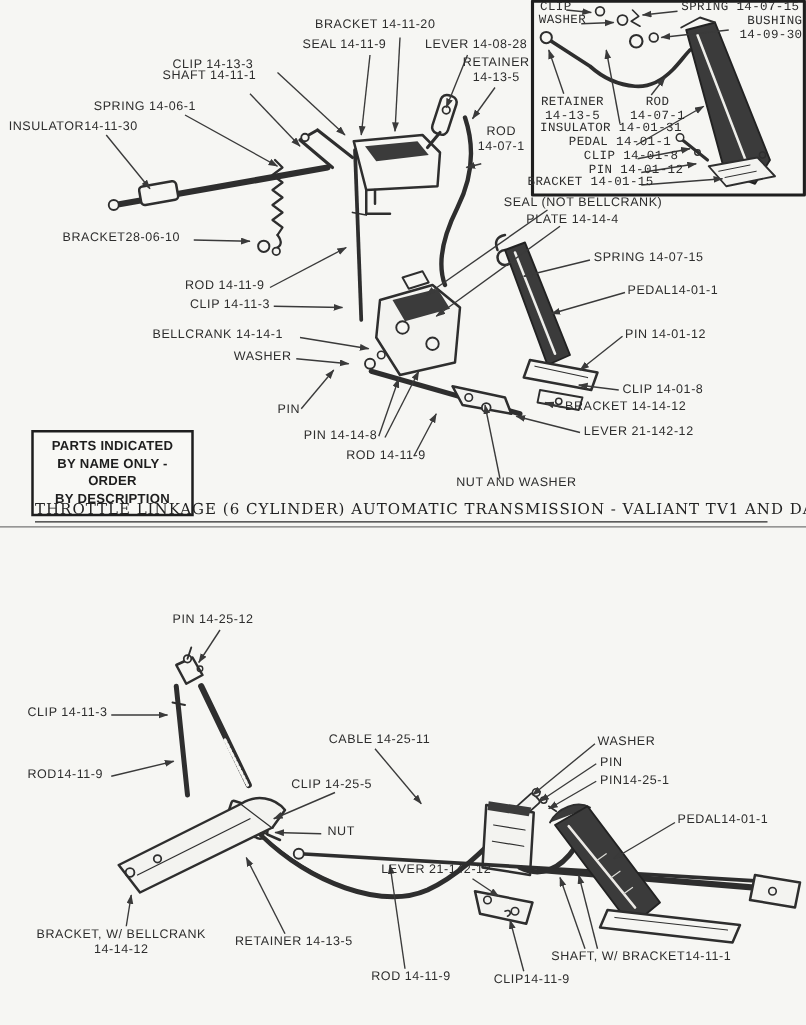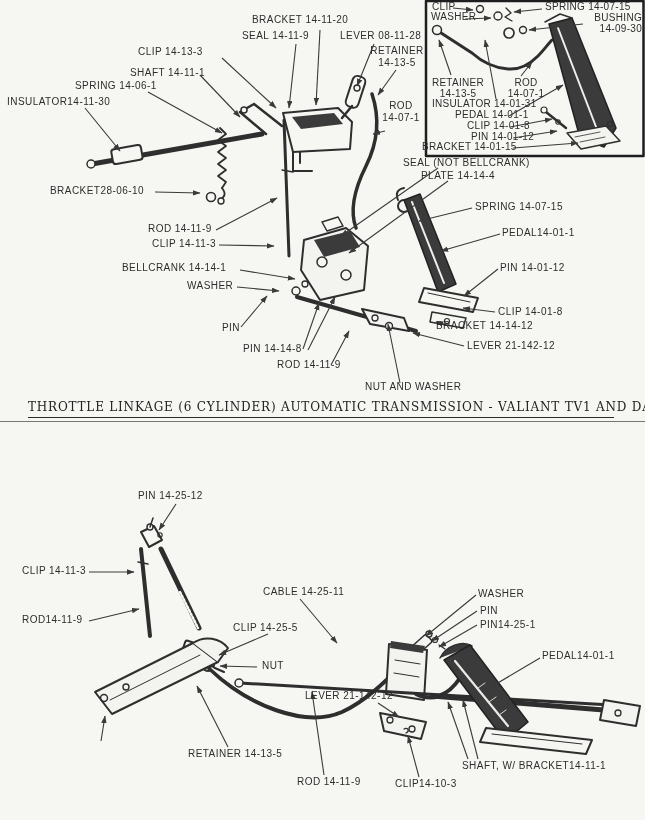--- a/index.html
+++ b/index.html
@@ -1,20 +1,20 @@
 <!DOCTYPE html>
 <html><head>
 <meta charset="utf-8">
 <style>
   html,body{margin:0;padding:0;background:#e9e9e6;}
   #page{position:relative;width:645px;height:820px;background:#f6f6f3;overflow:hidden;
         font-family:"Liberation Sans",sans-serif;}
   .lbl{position:absolute;font-size:10px;line-height:12px;letter-spacing:.45px;
        color:#2d2d2d;white-space:nowrap;}
-  .lbl.small{font-size:10px;line-height:10.5px;letter-spacing:.3px;}
+  .lbl.small{font-size:10px;line-height:10.5px;letter-spacing:.3px;font-family:Liberation Mono, monospace;}
   .lbl.center{text-align:center;white-space:normal;}
   .lbl.right{text-align:right;}
   #note-box{position:absolute;left:25px;top:344px;width:122px;border:2px solid #1e1e1e;
             background:#f8f8f5;text-align:center;padding:4px 2px 5px 2px;
             font-weight:bold;font-size:10.5px;line-height:14px;letter-spacing:.2px;color:#1e1e1e;}
   #caption{position:absolute;left:28px;top:400px;width:586px;
            font-family:"DejaVu Serif","Liberation Serif",serif;font-size:12px;line-height:15px;
            letter-spacing:.8px;color:#222;border-bottom:1.5px solid #2a2a2a;padding-bottom:2px;
            white-space:nowrap;}
   #caption-rule{position:absolute;left:0;top:421px;width:645px;border-top:1px solid #777;}
@@ -219,69 +219,75 @@
     <path d="M228,747 L197,686" marker-end="url(#ah)"></path>
     <path d="M324,775 L312,692" marker-end="url(#ah)"></path>
     <path d="M419,777 L408,736" marker-end="url(#ah)"></path>
     <path d="M468,759 L448,702" marker-end="url(#ah)"></path>
     <path d="M478,759 L463,700" marker-end="url(#ah)"></path>
   </g>
 </svg>
 
 <div class="lbl" style="left:252px;top:14px">BRACKET 14-11-20</div>
 <div class="lbl" style="left:242px;top:30px">SEAL 14-11-9</div>
-<div class="lbl" style="left:340px;top:30px">LEVER 08-11-28</div>
+<div class="lbl" style="left:340px;top:30px">LEVER 14-08-28</div>
 <div class="lbl center" style="left:366px;top:45px;width:62px"><span>RETAINER</span><br><span>14-13-5</span></div>
 <div class="lbl" style="left:138px;top:46px">CLIP 14-13-3</div>
-<div class="lbl" style="left:130px;top:67px">SHAFT 14-11-1</div>
+<div class="lbl" style="left:130px;top:55px">SHAFT 14-11-1</div>
 <div class="lbl" style="left:75px;top:80px">SPRING 14-06-1</div>
 <div class="lbl" style="left:7px;top:96px">INSULATOR14-11-30</div>
 <div class="lbl center" style="left:376px;top:100px;width:50px"><span>ROD</span><br><span>14-07-1</span></div>
 <div class="lbl" style="left:50px;top:185px">BRACKET28-06-10</div>
 <div class="lbl" style="left:148px;top:223px">ROD 14-11-9</div>
 <div class="lbl" style="left:152px;top:238px">CLIP 14-11-3</div>
 <div class="lbl" style="left:122px;top:262px">BELLCRANK 14-14-1</div>
 <div class="lbl" style="left:187px;top:280px">WASHER</div>
 <div class="lbl" style="left:222px;top:322px">PIN</div>
 <div class="lbl" style="left:243px;top:343px">PIN 14-14-8</div>
 <div class="lbl" style="left:277px;top:359px">ROD 14-11-9</div>
 <div class="lbl" style="left:365px;top:381px">NUT AND WASHER</div>
 <div class="lbl" style="left:403px;top:157px">SEAL (NOT BELLCRANK)</div>
 <div class="lbl" style="left:421px;top:170px">PLATE 14-14-4</div>
 <div class="lbl" style="left:475px;top:201px">SPRING 14-07-15</div>
 <div class="lbl" style="left:502px;top:227px">PEDAL14-01-1</div>
 <div class="lbl" style="left:500px;top:262px">PIN 14-01-12</div>
 <div class="lbl" style="left:498px;top:306px">CLIP 14-01-8</div>
-<div class="lbl" style="left:436px;top:320px">BRACKET 14-14-12</div>
+<div class="lbl" style="left:452px;top:320px">BRACKET 14-14-12</div>
 <div class="lbl" style="left:467px;top:340px">LEVER 21-142-12</div>
 
 <div class="lbl small" style="left:432px;top:2px">CLIP</div>
 <div class="lbl small" style="left:431px;top:12px">WASHER</div>
 <div class="lbl small" style="left:545px;top:2px">SPRING 14-07-15</div>
 <div class="lbl small center right" style="left:580px;top:13px;width:62px;text-align:right"><span>BUSHING</span><br><span>14-09-30</span></div>
 <div class="lbl small center" style="left:427px;top:78px;width:62px"><span>RETAINER</span><br><span>14-13-5</span></div>
 <div class="lbl small center" style="left:500px;top:78px;width:52px"><span>ROD</span><br><span>14-07-1</span></div>
 <div class="lbl small" style="left:432px;top:99px">INSULATOR 14-01-31</div>
 <div class="lbl small" style="left:455px;top:110px">PEDAL 14-01-1</div>
 <div class="lbl small" style="left:467px;top:121px">CLIP 14-01-8</div>
 <div class="lbl small" style="left:471px;top:132px">PIN 14-01-12</div>
 <div class="lbl small" style="left:422px;top:142px">BRACKET 14-01-15</div>
 
+<div id="note-box">
+  <div>PARTS INDICATED</div>
+  <div>BY NAME ONLY - ORDER</div>
+  <div>BY DESCRIPTION</div>
+</div>
 <div id="caption">THROTTLE LINKAGE (6 CYLINDER) AUTOMATIC TRANSMISSION - VALIANT TV1 AND DART TL1</div>
 <div id="caption-rule"></div>
 
 <div class="lbl" style="left:138px;top:490px">PIN 14-25-12</div>
 <div class="lbl" style="left:22px;top:565px">CLIP 14-11-3</div>
 <div class="lbl" style="left:22px;top:614px">ROD14-11-9</div>
 <div class="lbl" style="left:263px;top:586px">CABLE 14-25-11</div>
 <div class="lbl" style="left:233px;top:622px">CLIP 14-25-5</div>
 <div class="lbl" style="left:262px;top:660px">NUT</div>
 <div class="lbl" style="left:478px;top:588px">WASHER</div>
 <div class="lbl" style="left:480px;top:605px">PIN</div>
 <div class="lbl" style="left:480px;top:619px">PIN14-25-1</div>
 <div class="lbl" style="left:542px;top:650px">PEDAL14-01-1</div>
 <div class="lbl" style="left:305px;top:690px">LEVER 21-142-12</div>
+<div class="lbl center" style="left:22px;top:742px;width:150px"><span>BRACKET, W/ BELLCRANK</span><br><span>14-14-12</span></div>
 <div class="lbl" style="left:188px;top:748px">RETAINER 14-13-5</div>
 <div class="lbl" style="left:297px;top:776px">ROD 14-11-9</div>
-<div class="lbl" style="left:395px;top:778px">CLIP14-10-3</div>
-<div class="lbl" style="left:462px;top:760px">SHAFT, W/ BRACKET14-11-1</div>
+<div class="lbl" style="left:395px;top:778px">CLIP14-11-9</div>
+<div class="lbl" style="left:441px;top:760px">SHAFT, W/ BRACKET14-11-1</div>
 
 </div>
 
 </body></html>

